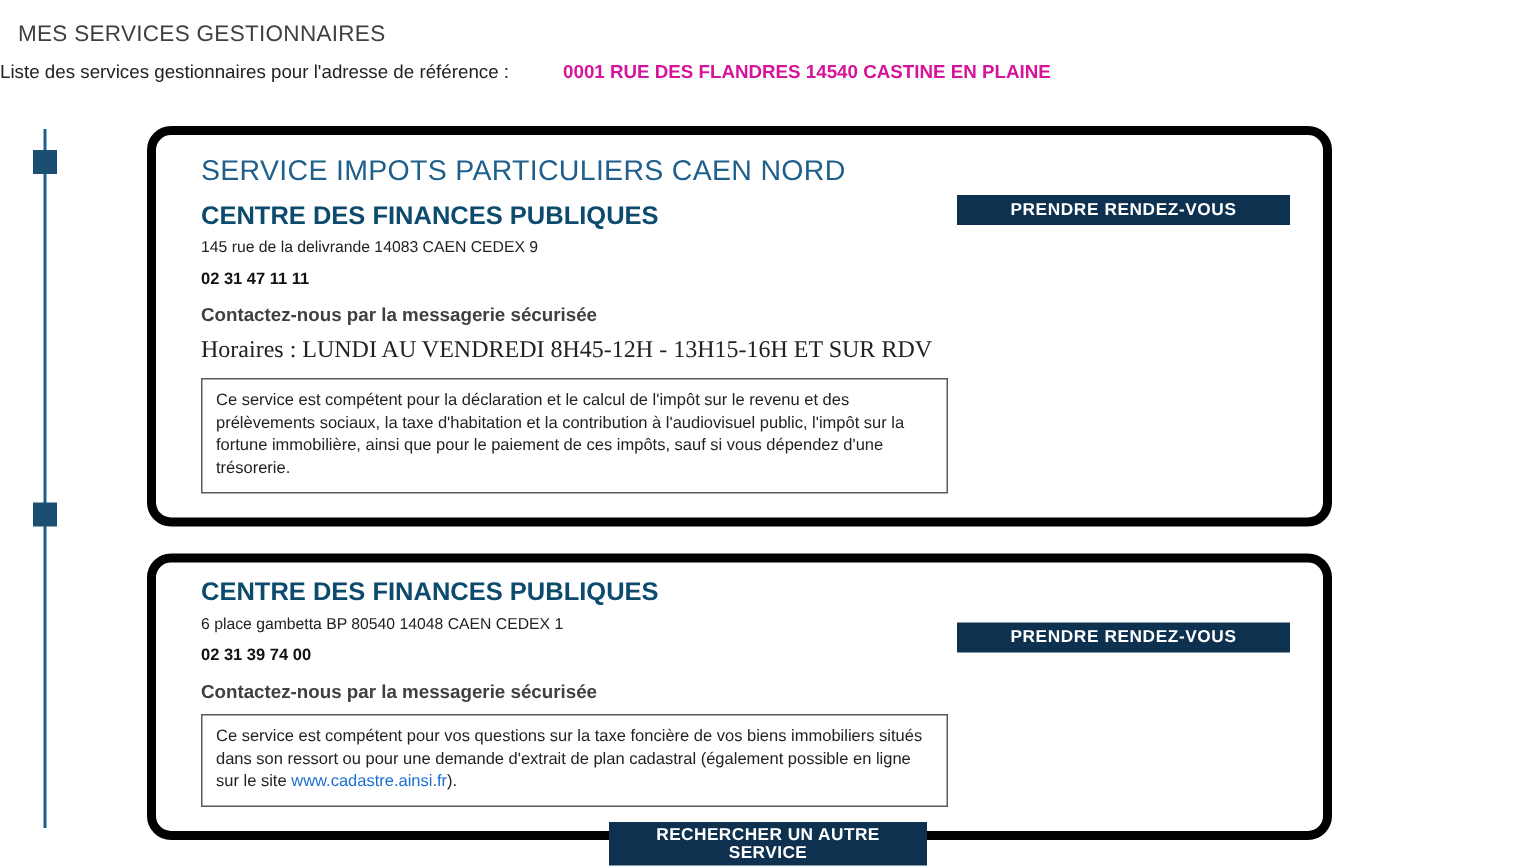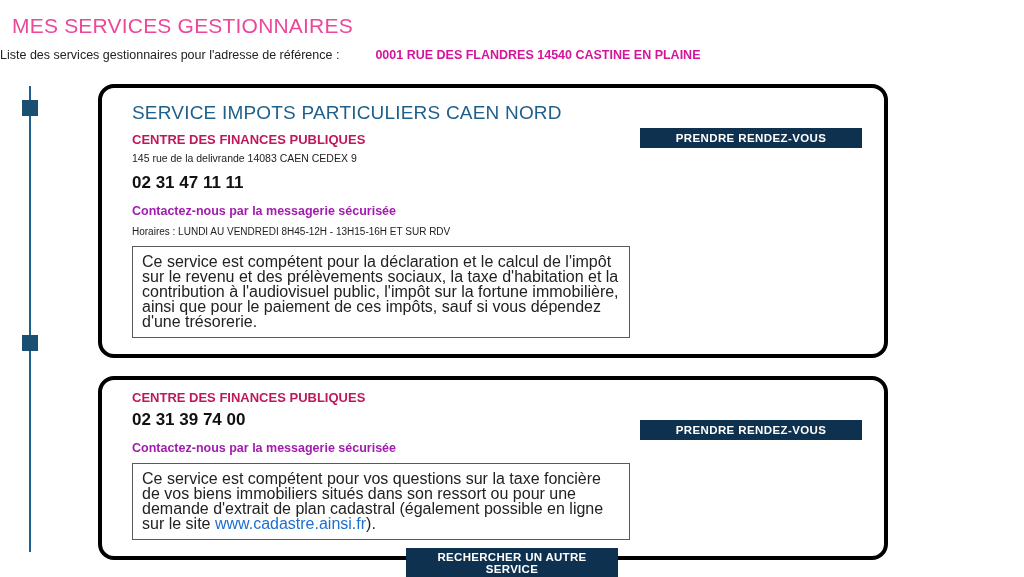--- a/index.html
+++ b/index.html
@@ -11,22 +11,22 @@
     height: 577px;
     background: #ffffff;
     font-family: "Liberation Sans", sans-serif;
     color: #333333;
     overflow: hidden;
     position: relative;
   }
 
   
   .page-title {
-    color: #ec4899;
-    font-size: 21px;
+    color: #404040;
+    font-size: 15px;
     letter-spacing: .2px;
     margin: 14px 0 0 12px;
     font-weight: 400;
   }
   .subtitle-row {
     margin: 10px 0 0 0;
     font-size: 12.5px;
     color: #222;
     display: flex;
     align-items: baseline;
@@ -63,21 +63,21 @@
   .rail-node.n2 { top: 335px; }
 
   
   .cards {
     position: absolute;
     left: 98px;
     top: 84px;
     width: 790px;
   }
   .card {
-    border: 4px solid #000000;
+    border: 6px solid #000000;
     border-radius: 16px;
     background: #ffffff;
     position: relative;
     padding: 10px 16px 16px 16px;
     box-sizing: border-box;
   }
   .card + .card {
     margin-top: 18px;
   }
   .card-title {
@@ -85,51 +85,52 @@
     font-size: 19px;
     font-weight: 400;
     margin: 4px 0 8px 14px;
     letter-spacing: .2px;
   }
   .card-body {
     margin-left: 14px;
     max-width: 620px;
   }
   .org-name {
-    font-size: 13px;
-    font-weight: bold;
-    color: #be185d;
+    font-size: 17px;
+    font-weight: bold;
+    color: #0c4a6e;
     margin-bottom: 5px;
   }
   .address {
     font-size: 10.5px;
     color: #222;
     margin-bottom: 9px;
   }
   .phone {
-    font-size: 17px;
+    font-size: 11px;
     font-weight: bold;
     color: #111;
     margin-bottom: 11px;
   }
   .contact-line {
     font-size: 12.5px;
     font-weight: bold;
-    color: #a21caf;
+    color: #404040;
     margin-bottom: 8px;
   }
   .hours {
-    font-size: 10px;
+    font-size: 16px;
     color: #222;
     margin-bottom: 9px;
+    font-family: Liberation Serif, serif;
   }
   .info-box {
     border: 1px solid #5a5a5a;
     padding: 7px 9px 8px 9px;
-    font-size: 16px;
+    font-size: 11px;
     line-height: 15px;
     color: #222;
     width: 498px;
     box-sizing: border-box;
   }
   .info-box a {
     color: #1c6fd0;
     text-decoration: none;
   }
 
@@ -197,20 +198,21 @@
       <div class="info-box">
         <span>Ce service est compétent pour la déclaration et le calcul de l'impôt sur le revenu et des prélèvements sociaux, la taxe d'habitation et la contribution à l'audiovisuel public, l'impôt sur la fortune immobilière, ainsi que pour le paiement de ces impôts, sauf si vous dépendez d'une trésorerie.</span>
       </div>
     </div>
     <button class="btn-rdv">PRENDRE RENDEZ-VOUS</button>
   </div>
 
   <div class="card">
     <div class="card-body">
       <div class="org-name">CENTRE DES FINANCES PUBLIQUES</div>
+      <div class="address">6 place gambetta BP 80540 14048 CAEN CEDEX 1</div>
       <div class="phone">02 31 39 74 00</div>
       <div class="contact-line">Contactez-nous par la messagerie sécurisée</div>
       <div class="info-box">
         <span>Ce service est compétent pour vos questions sur la taxe foncière de vos biens immobiliers situés dans son ressort ou pour une demande d'extrait de plan cadastral (également possible en ligne sur le site </span><a href="#">www.cadastre.ainsi.fr</a><span>).</span>
       </div>
     </div>
     <button class="btn-rdv">PRENDRE RENDEZ-VOUS</button>
   </div>
 
 </div>

